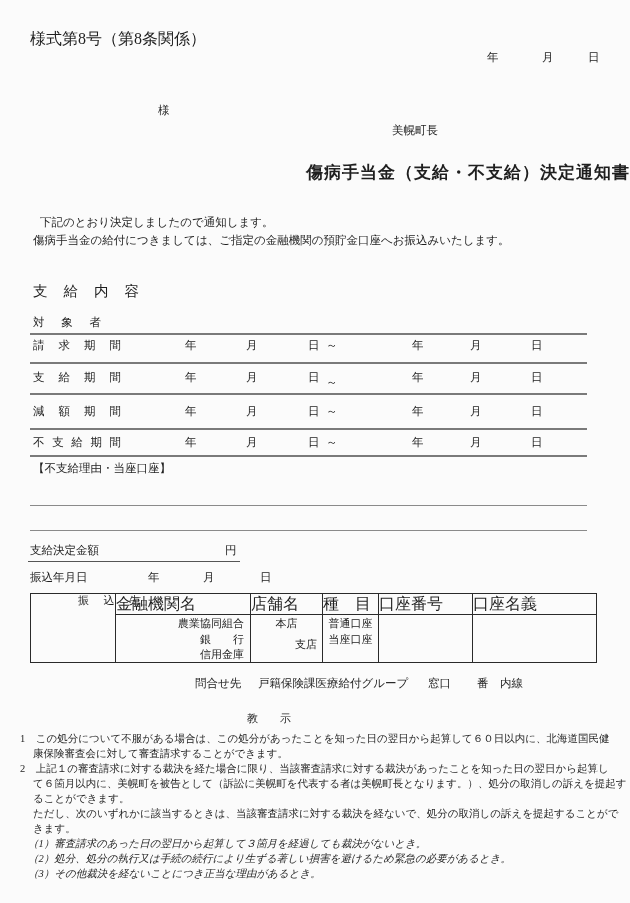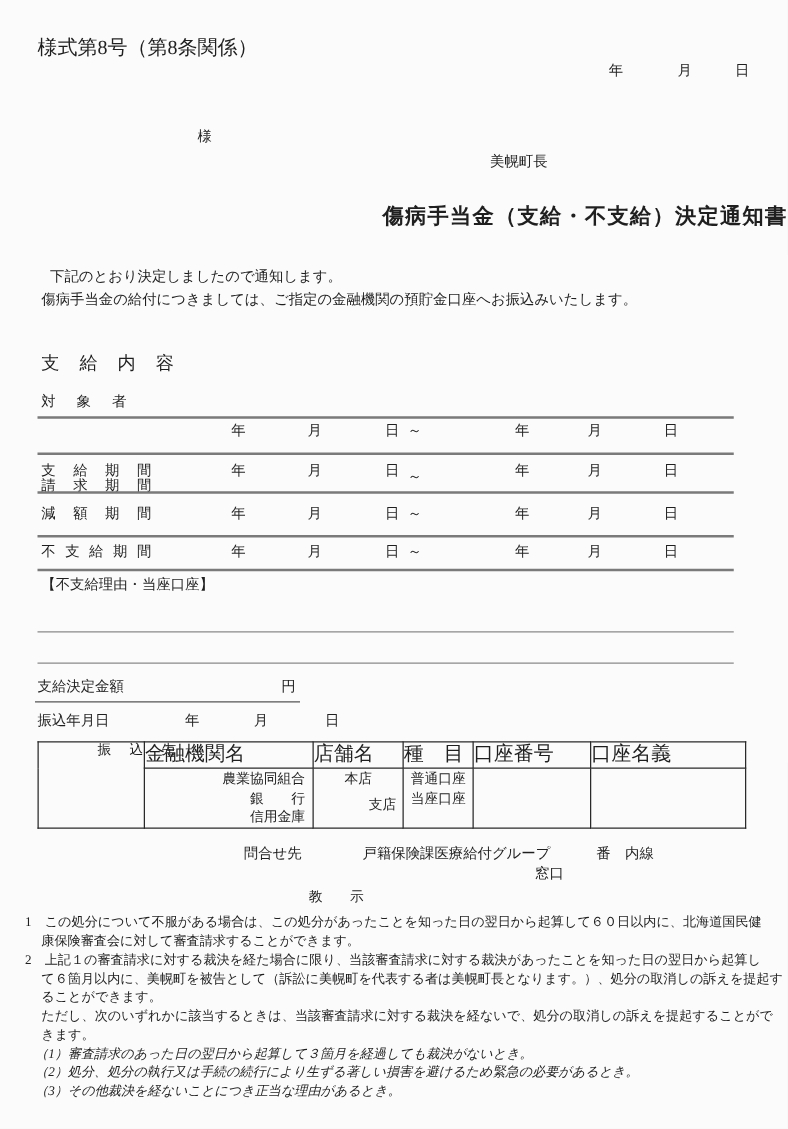--- a/index.html
+++ b/index.html
@@ -71,21 +71,21 @@
     <span class="jst sec-head">支給内容</span>
   </div>
 
   <div class="abs" style="left:33px;top:315px;">
     <span class="jst tgt-label">対象者</span>
   </div>
 
   <div class="rule" style="top:333px;"></div>
 
   <div class="prow" style="top:338px;">
-    <span class="jst row-label" style="position:absolute;left:3px;margin-top:44px;">請求期間</span>
+    <span class="jst row-label" style="position:absolute;left:3px;">請求期間</span>
     <span class="unit u1">年</span>
     <span class="unit u2">月</span>
     <span class="unit u3">日</span>
     <span class="unit u4">～</span>
     <span class="unit u5">年</span>
     <span class="unit u6">月</span>
     <span class="unit u7">日</span>
   </div>
   <div class="rule" style="top:362px;"></div>
 
@@ -172,22 +172,22 @@
         <div class="acct">普通口座</div>
         <div class="acct">当座口座</div>
       </td>
       <td></td>
       <td></td>
     </tr>
   </tbody>
     </table>
 
   <div class="abs" style="left:195px;top:676px;">問合せ先</div>
-  <div class="abs" style="left:258px;top:676px;margin-left:32px;">戸籍保険課医療給付グループ</div>
-  <div class="abs" style="left:428px;top:676px;margin-top:16px;">窓口</div>
+  <div class="abs" style="left:258px;top:676px;">戸籍保険課医療給付グループ</div>
+  <div class="abs" style="left:428px;top:676px;">窓口</div>
   <div class="abs" style="left:477px;top:676px;">番</div>
   <div class="abs" style="left:500px;top:676px;">内線</div>
 
   <div class="abs" style="left:0;top:712px;width:538px;text-align:center;font-size:11px;">教　　示</div>
 
   <div class="notice">
       <div class="notice-line item">1　この処分について不服がある場合は、この処分があったことを知った日の翌日から起算して６０日以内に、北海道国民健</div>
       <div class="notice-line body">康保険審査会に対して審査請求することができます。</div>
       <div class="notice-line item">2　上記１の審査請求に対する裁決を経た場合に限り、当該審査請求に対する裁決があったことを知った日の翌日から起算し</div>
       <div class="notice-line body">て６箇月以内に、美幌町を被告として（訴訟に美幌町を代表する者は美幌町長となります。）、処分の取消しの訴えを提起す</div>

